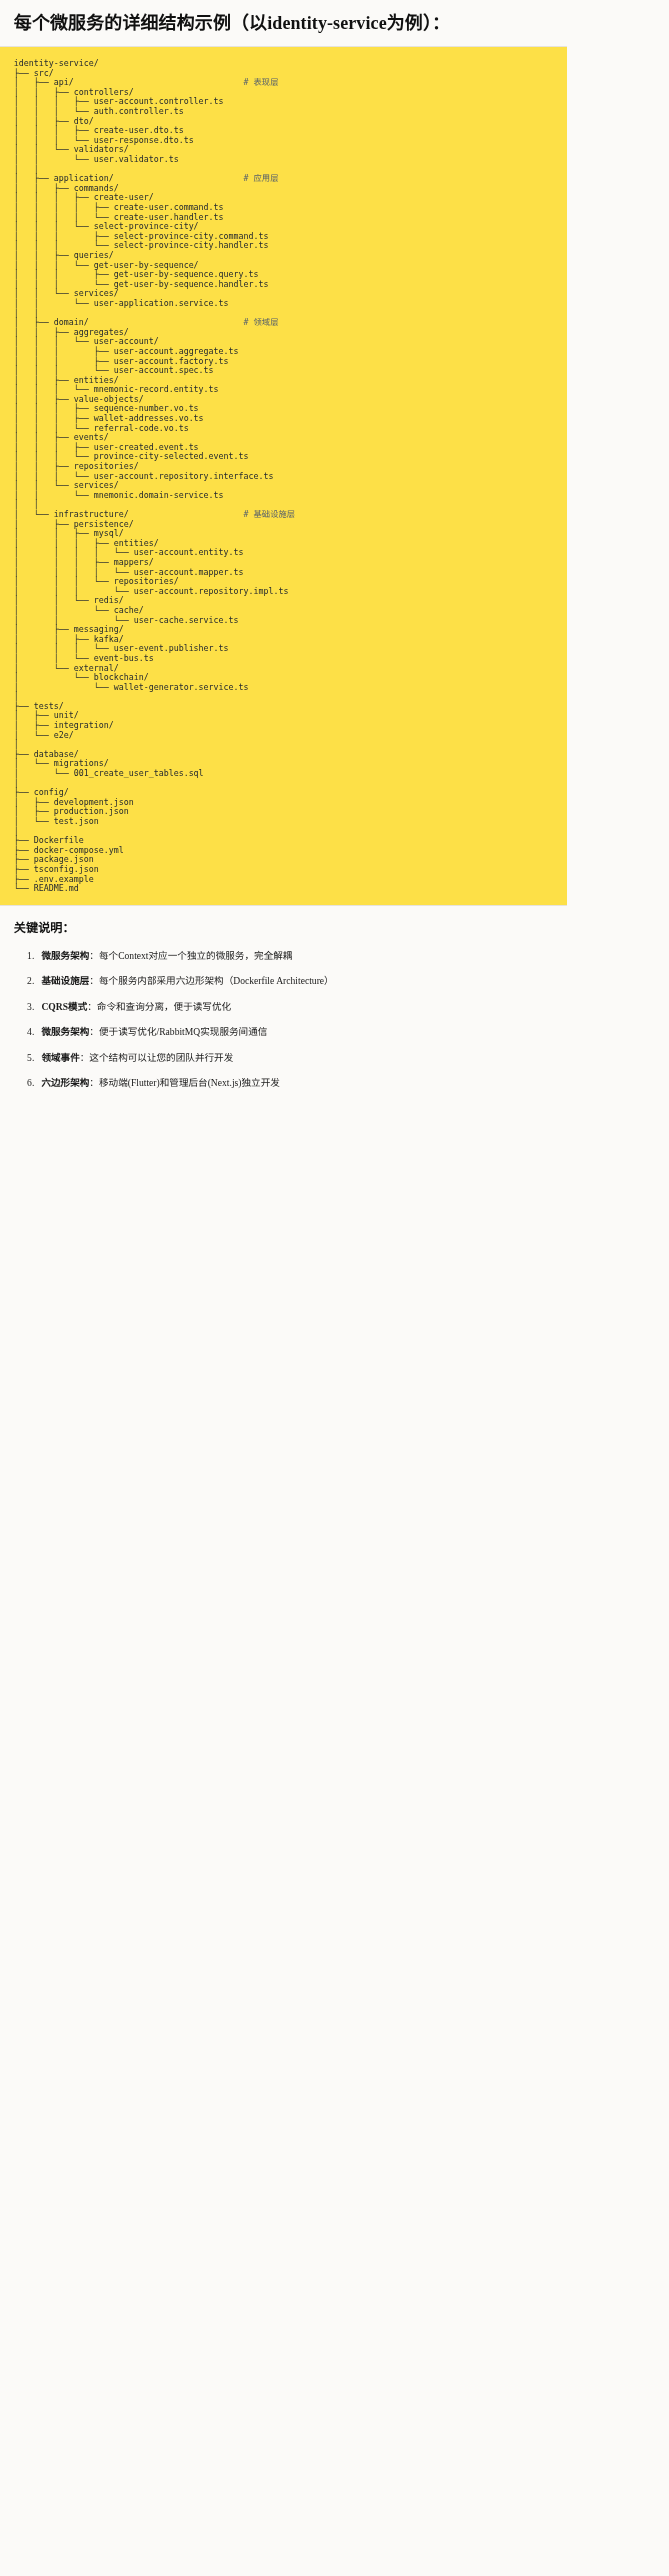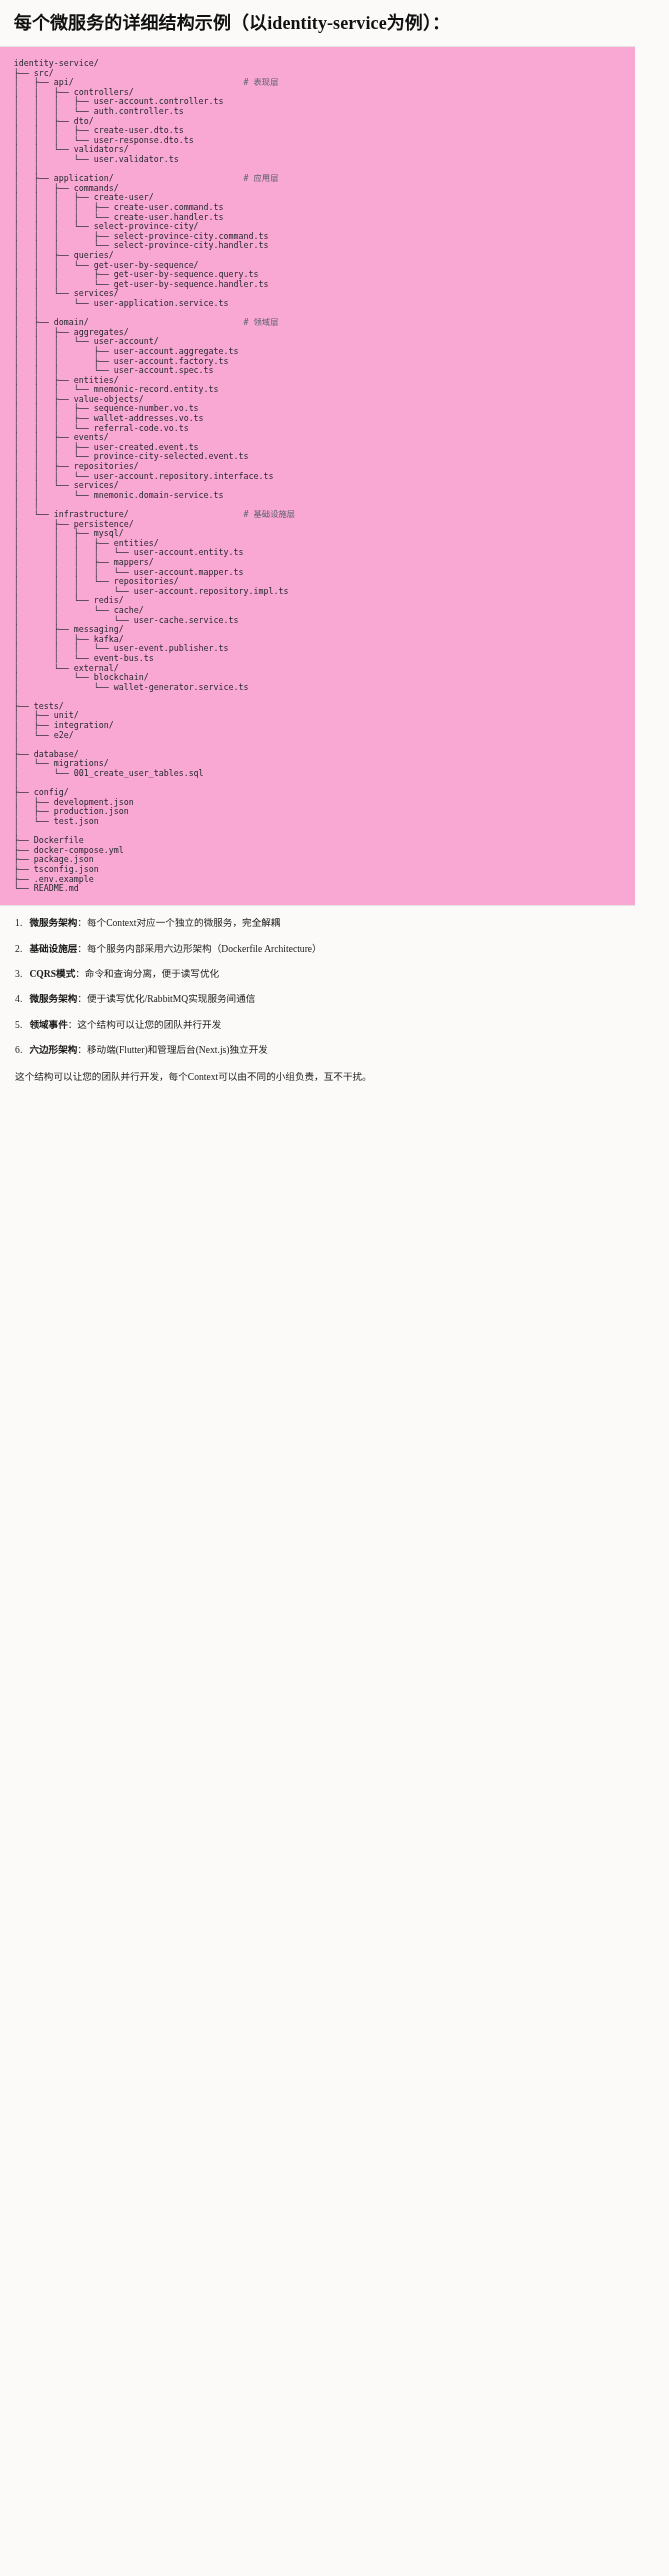--- a/index.html
+++ b/index.html
@@ -9,21 +9,21 @@
     padding: 0;
     background: #fbfaf8;
   }
   body {
     width: 669px;
     font-family: "Liberation Serif", "DejaVu Serif", serif;
     color: #1a1a1a;
     -webkit-font-smoothing: antialiased;
   }
   .page {
-    width: 635px;
+    width: 567px;
     padding: 0;
     background: #fbfaf8;
   }
 
   
   .doc-heading {
     font-family: "Liberation Serif", "DejaVu Serif", serif;
     font-weight: bold;
     font-size: 18px;
     line-height: 1.35;
@@ -36,21 +36,21 @@
 
   
   .code-block {
     font-family: "DejaVu Sans Mono", "Liberation Mono", monospace;
     font-size: 8.3px;
     line-height: 9.6px;
     color: #24292f;
     white-space: pre;
     padding: 12.5px 13.8px 11.3px 13.8px;
     margin: 0;
-    background: #f9a8d4;
+    background: #fde047;
     overflow: visible;
     tab-size: 4;
     border-bottom: 0.6px solid #e6e3dd;
   }
   .code-block .cmt { color: #57606a; }
 
   
   .notes {
     padding: 10px 13.8px 6.3px 13.8px;
   }
@@ -58,21 +58,21 @@
     font-family: "Liberation Serif", "DejaVu Serif", serif;
     font-weight: bold;
     font-size: 12.2px;
     line-height: 1.4;
     color: #111111;
     margin: 3.8px 0 8.8px 0;
   }
   .notes-list {
     list-style: none;
     counter-reset: noteidx;
-    margin: 0;
+    margin: 12px;
     padding: 0;
   }
   .notes-list li {
     counter-increment: noteidx;
     font-size: 9.6px;
     line-height: 1.55;
     margin: 0 0 10.6px 0;
     color: #1a1a1a;
     position: relative;
     padding-left: 15.6px;
@@ -185,27 +185,27 @@
 <span>│   └── test.json</span>
 <span>│</span>
 <span>├── Dockerfile</span>
 <span>├── docker-compose.yml</span>
 <span>├── package.json</span>
 <span>├── tsconfig.json</span>
 <span>├── .env.example</span>
 <span>└── README.md</span></code></pre>
 
   <div class="notes">
+    <div class="notes-title">关键说明：</div>
 
     <ol class="notes-list" id="notes-list">
         <li><span class="lead">微服务架构</span><span>：每个Context对应一个独立的微服务，完全解耦</span></li>
         <li><span class="lead">基础设施层</span><span>：每个服务内部采用六边形架构（Dockerfile Architecture）</span></li>
         <li><span class="lead">CQRS模式</span><span>：命令和查询分离，便于读写优化</span></li>
         <li><span class="lead">微服务架构</span><span>：便于读写优化/RabbitMQ实现服务间通信</span></li>
         <li><span class="lead">领域事件</span><span>：这个结构可以让您的团队并行开发</span></li>
         <li><span class="lead">六边形架构</span><span>：移动端(Flutter)和管理后台(Next.js)独立开发</span></li>
       </ol>
 
-    <p class="closing">这个结构可以让您的团队并行开发，每个Context可以由不同的小组负责，互不干扰。</p>
   </div>
 
 </div>
 
 
 </body></html>

